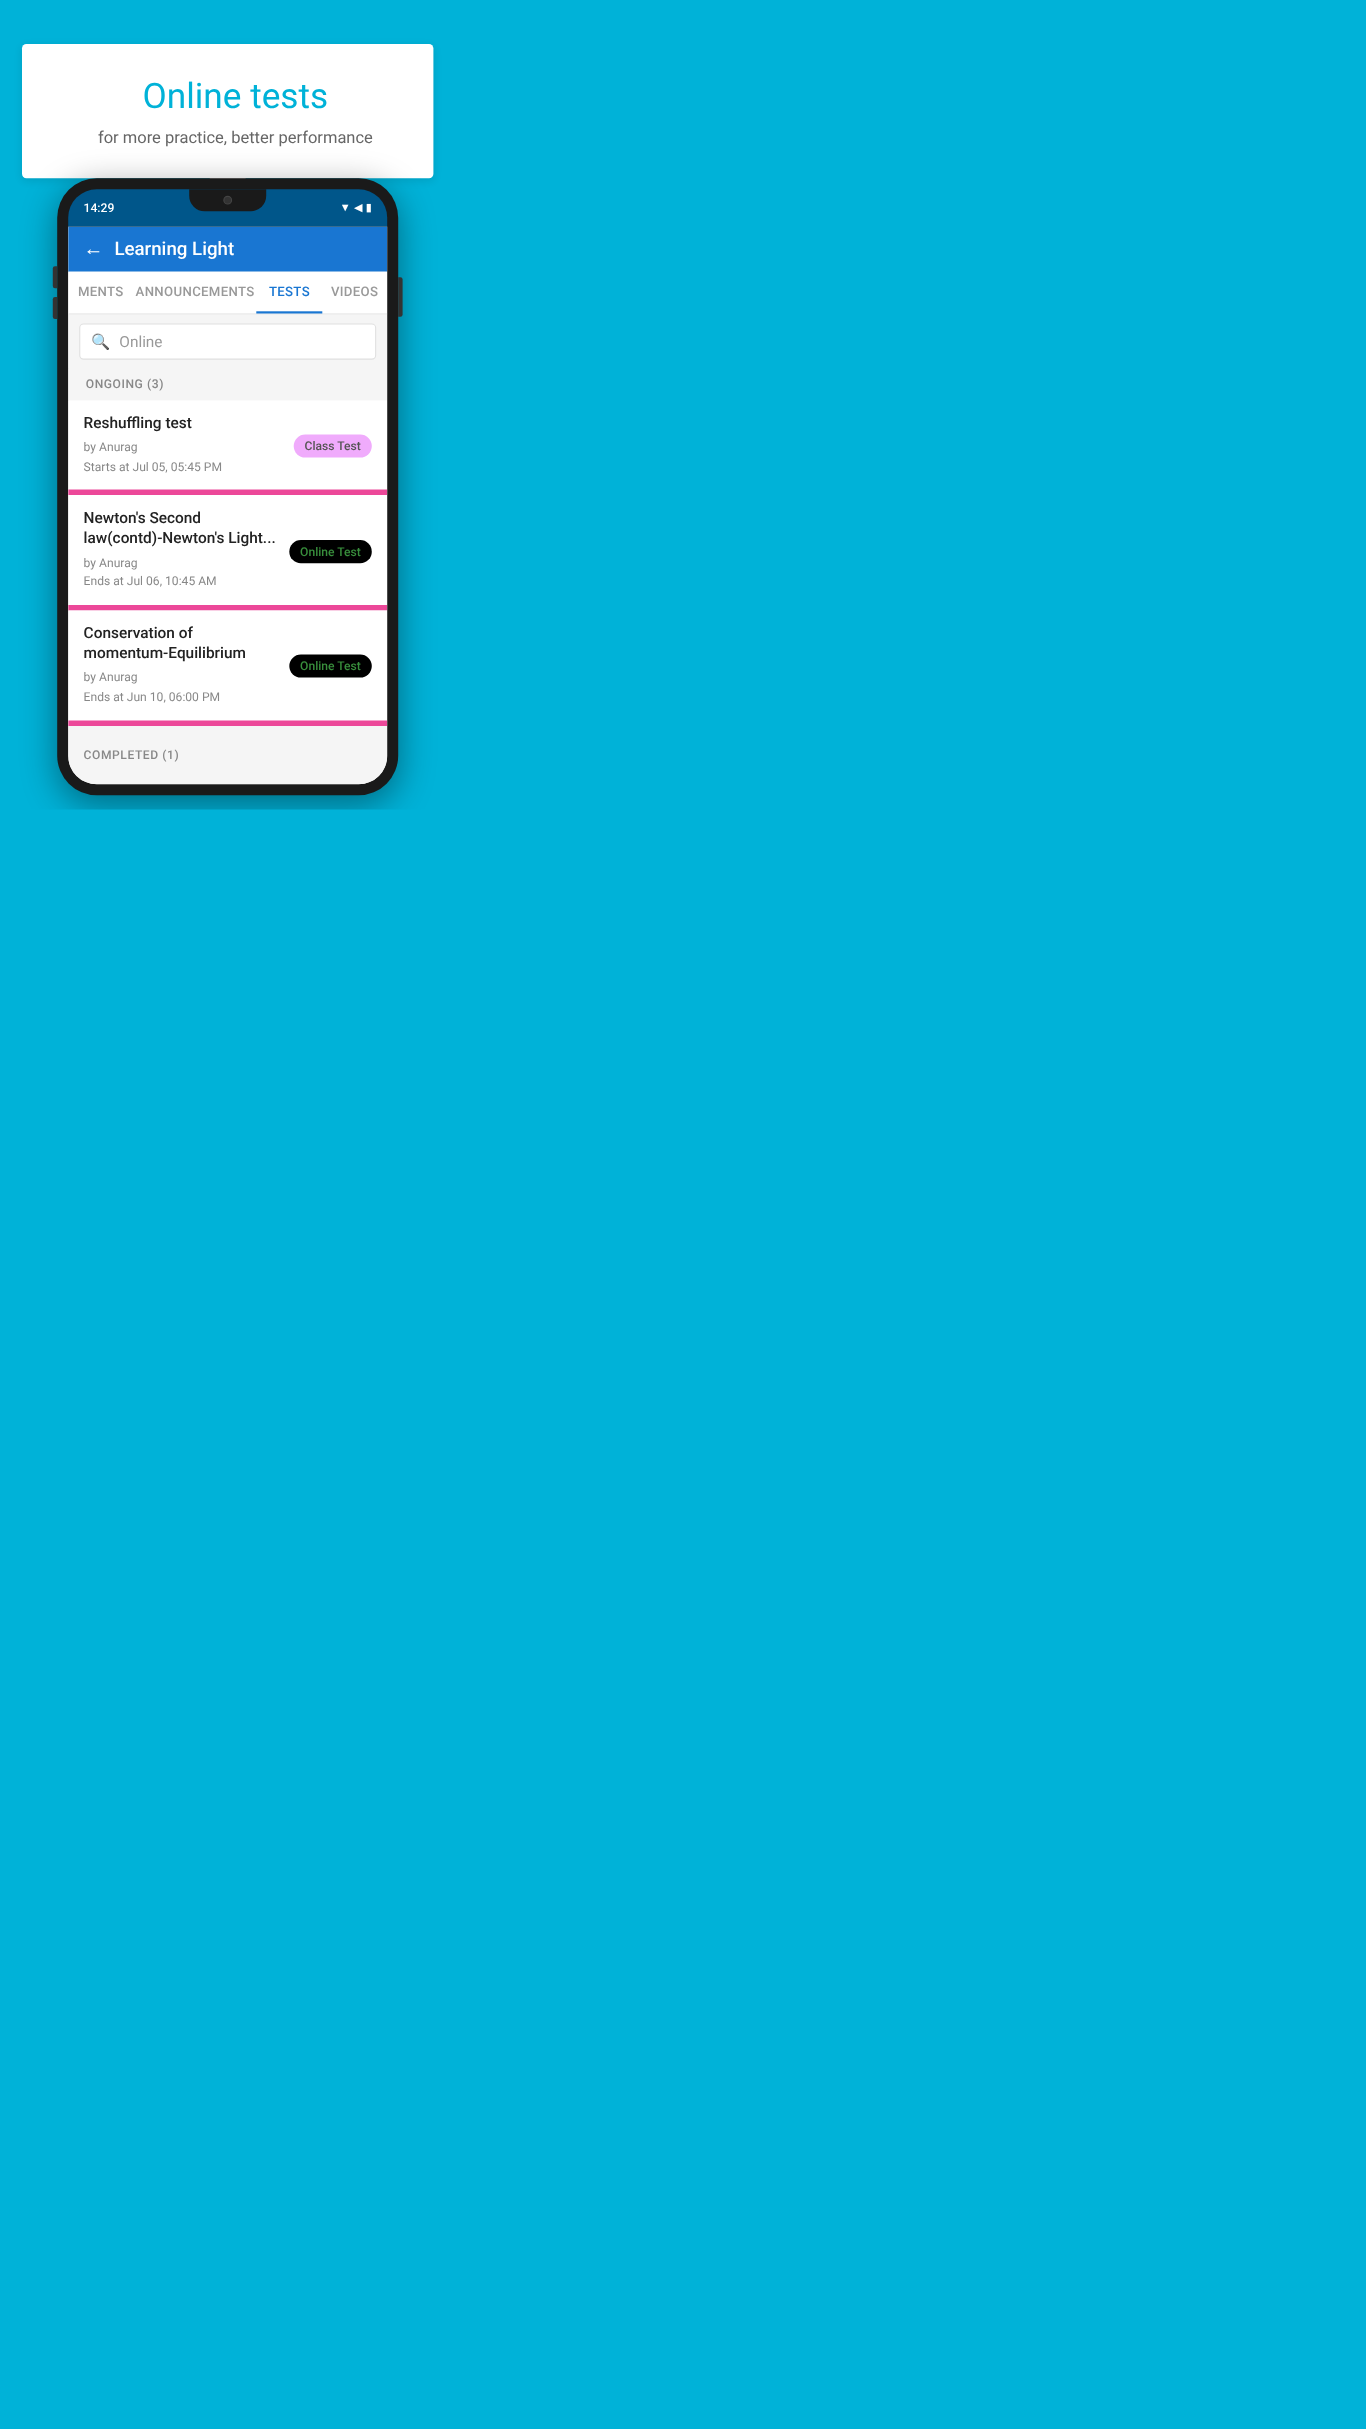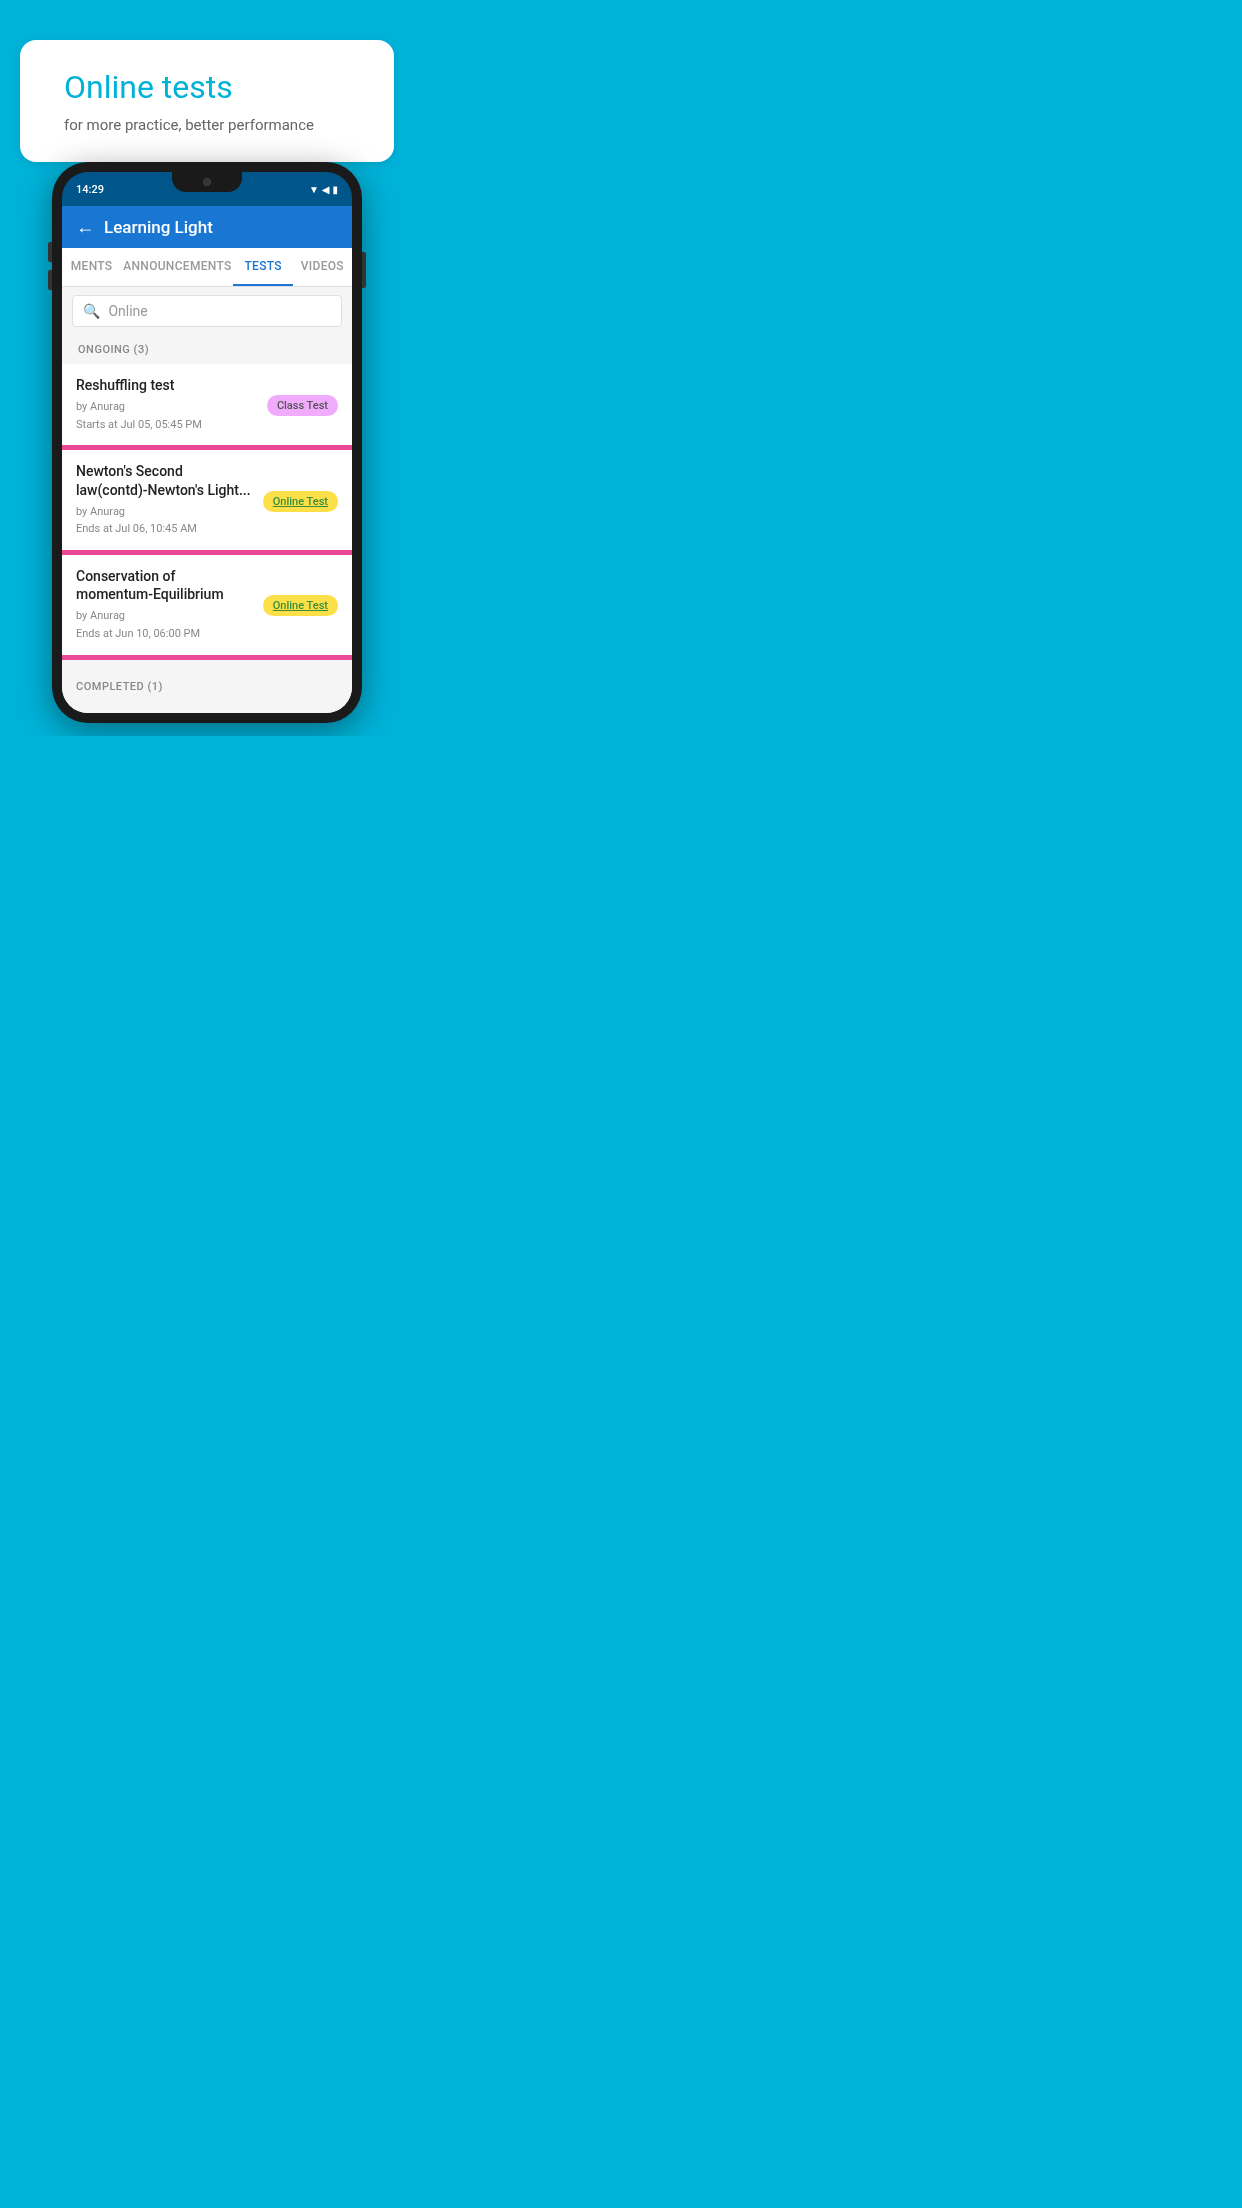--- a/index.html
+++ b/index.html
@@ -20,25 +20,26 @@
     .speech-bubble-area {
       width: 100%;
       padding: 40px 20px 0 20px;
       display: flex;
       justify-content: center;
       align-items: center;
     }
 
     .speech-bubble {
       background: white;
-      border-radius: 16px;
+      border-radius: 4px;
       padding: 28px 30px 28px 44px;
       width: 100%;
       max-width: 380px;
       position: relative;
+      text-align: center;
       box-shadow: 0 2px 8px rgba(0,0,0,0.1);
     }
 
     .speech-bubble::after {
       content: '';
       position: absolute;
       bottom: -22px;
       left: 50%;
       transform: translateX(-50%);
       width: 0;
@@ -247,23 +248,22 @@
       flex-shrink: 0;
       margin-top: 2px;
     }
 
     .badge-class {
       background: #f0abfc;
       color: #555;
     }
 
     .badge-online {
-      background: #fde047;
+      background: #000000;
       color: #388e3c;
-      text-decoration: underline;
     }
 
     
     .phone-screen {
       background: #f5f5f5;
       border-radius: 0;
       overflow: hidden;
       border-radius: 0 0 26px 26px;
     }
 

